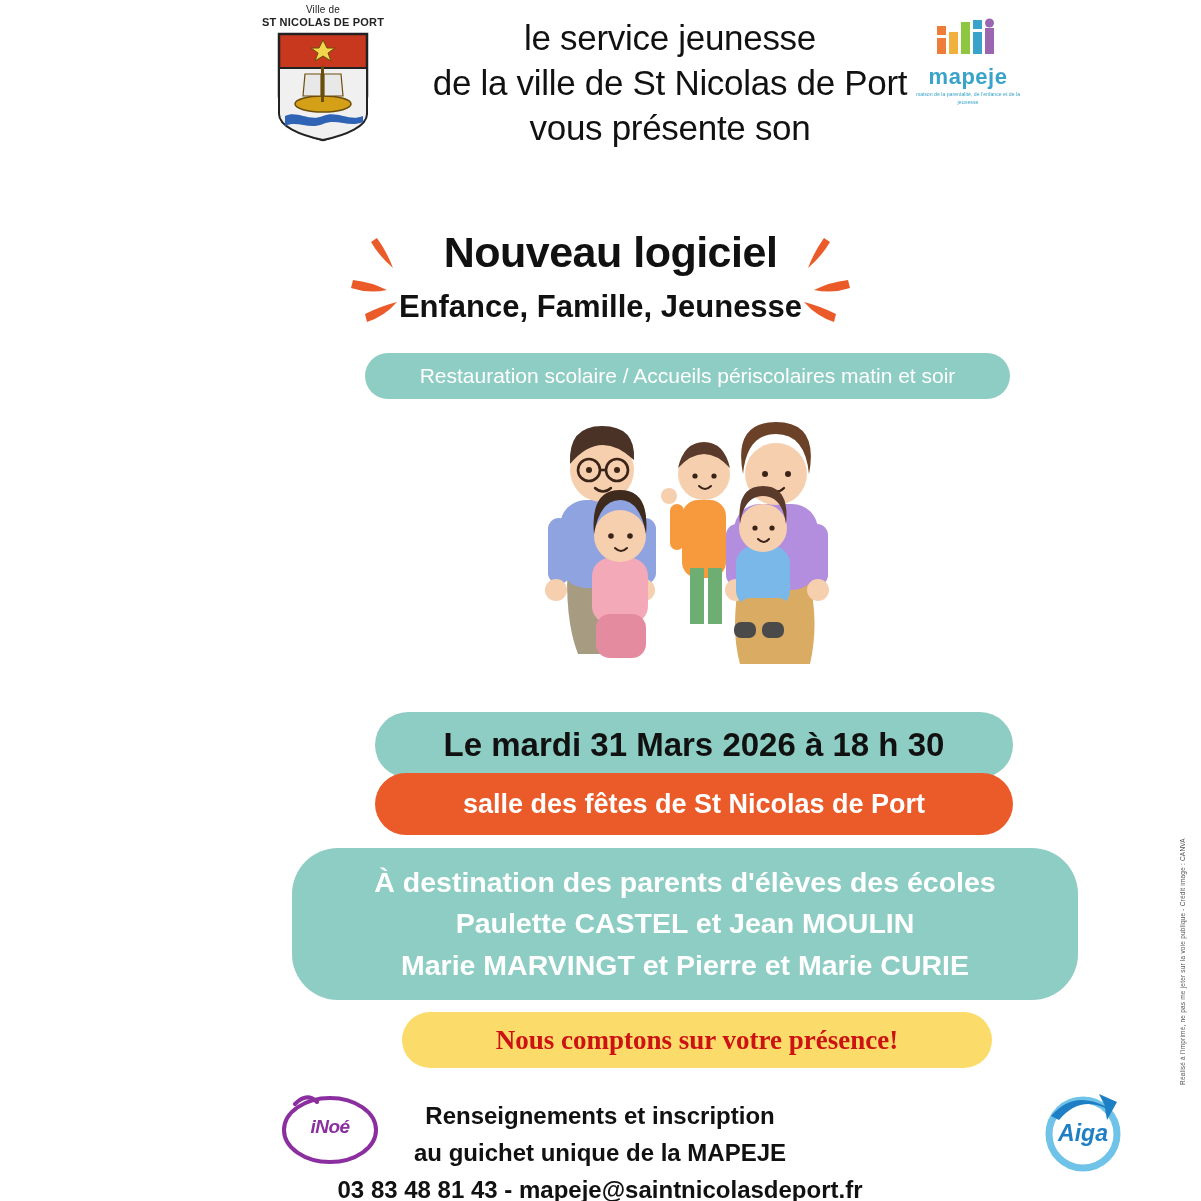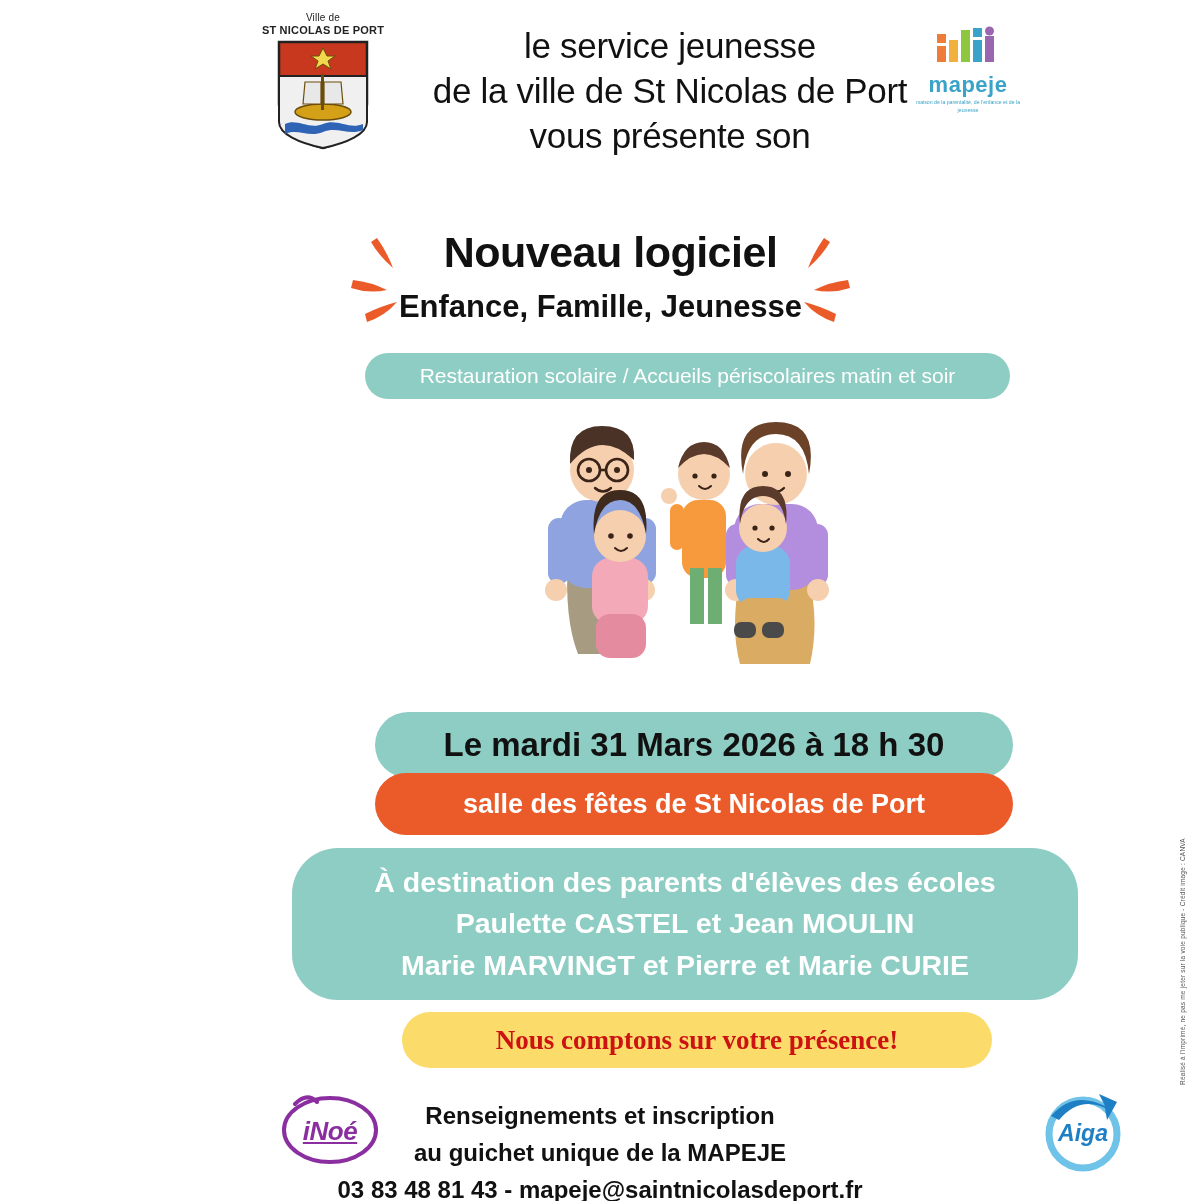--- a/index.html
+++ b/index.html
@@ -12,21 +12,21 @@
     height: 1201px;
     position: relative;
     overflow: hidden;
     font-family: "Liberation Sans", sans-serif;
     color: #1c1c1c;
   }
 
   
   .header {
     position: absolute;
-    top: 8px; left: 0;
+    top: 0; left: 0;
     width: 1111px;
     height: 200px;
   }
   .crest {
     position: absolute;
     left: 258px;
     top: 4px;
     width: 130px;
     text-align: center;
   }
@@ -195,26 +195,25 @@
     left: 275px;
     top: 1090px;
     width: 110px;
     height: 80px;
   }
   .inoe-word {
     position: absolute;
     left: 0; top: 26px;
     width: 110px;
     text-align: center;
-    font-size: 26px;
+    font-size: 19px;
     font-weight: 700;
     color: #8b2fa0;
     font-style: italic;
     letter-spacing: -0.5px;
-    text-decoration: underline;
   }
   .aiga-logo {
     position: absolute;
     right: 66px;
     top: 1090px;
     width: 104px;
     height: 86px;
   }
   .aiga-word {
     position: absolute;

